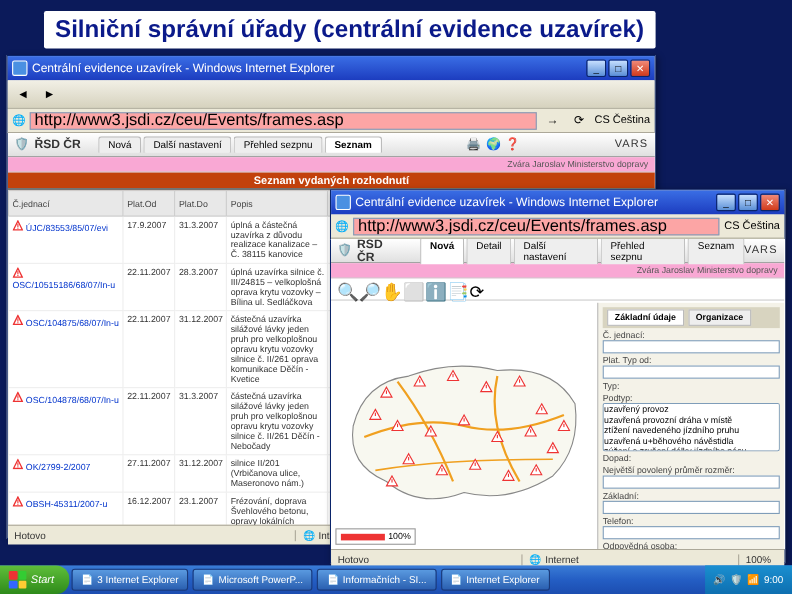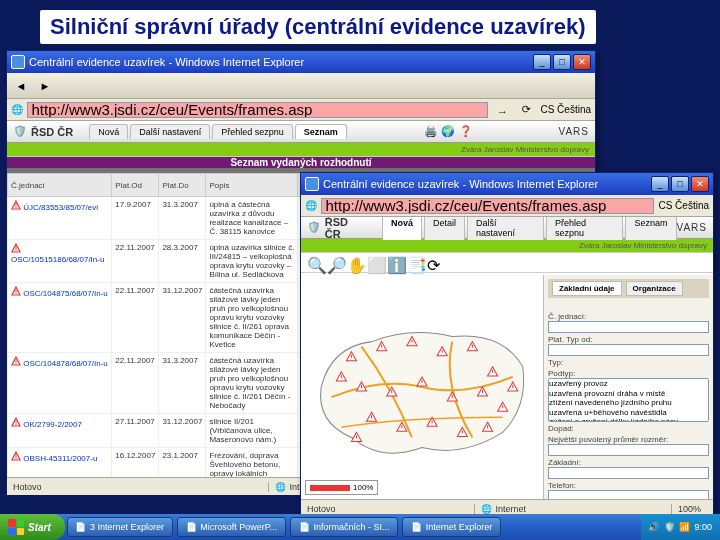--- a/index.html
+++ b/index.html
@@ -16,49 +16,49 @@
 .addr{height:22px;background:#ece9d8;border-bottom:1px solid #aca899;display:flex;align-items:center;padding:0 4px;font-size:10px;gap:4px}
 .addr input{flex:1;height:16px;font-size:15px;border:1px solid #7f9db9;padding:0 3px;background:#fca5a5}
 .content{background:#fff;overflow:auto}
 .apphdr{height:22px;background:linear-gradient(#fff,#e0e0e0);border-bottom:1px solid #999;display:flex;align-items:center;padding:0 6px;font-size:11px}
 .apphdr .logo{width:14px;height:14px;margin-right:4px}
 .apphdr .brand{font-weight:bold;color:#333}
 .apphdr .tabs{display:flex;margin-left:16px;font-size:9px;gap:2px}
 .apphdr .tab{padding:2px 8px;background:#eee;border:1px solid #bbb;border-bottom:none;border-radius:3px 3px 0 0;cursor:pointer}
 .apphdr .tab.active{background:#fff;font-weight:bold}
 .apphdr .vars{margin-left:auto;font-size:10px;font-weight:normal;letter-spacing:1px;color:#333}
-.subhdr{height:14px;background:#84cc16;border-bottom:1px solid #ccc;font-size:8px;display:flex;align-items:center;justify-content:flex-end;padding:0 6px;color:#555}
-.bluebar{height:16px;background:#701a75;color:#fff;font-size:10px;font-weight:bold;display:flex;align-items:center;justify-content:center;border-bottom:5px solid #737373}
+.subhdr{height:14px;background:#f9a8d4;border-bottom:1px solid #ccc;font-size:8px;display:flex;align-items:center;justify-content:flex-end;padding:0 6px;color:#555}
+.bluebar{height:16px;background:#c2410c;color:#fff;font-size:10px;font-weight:bold;display:flex;align-items:center;justify-content:center;border-bottom:2px solid #737373}
 .grid{font-size:8px;width:100%;border-collapse:collapse}
 .grid th{background:#e8e8e8;border:1px solid #ccc;padding:2px 3px;font-weight:normal;color:#444;text-align:left;font-size:8px}
 .grid td{border:1px solid #eee;padding:3px 3px;vertical-align:top;color:#333}
 .warnico{display:inline-block;width:10px;height:10px}
 .warnico svg{width:10px;height:10px}
 .dot{display:inline-block;width:8px;height:8px;border-radius:50%}
 .dot.green{background:#2ecc40}
 .dot.yellow{background:#ffdc00}
 .statusbar{height:18px;background:#ece9d8;border-top:1px solid #aca899;display:flex;align-items:center;font-size:9px;padding:0 6px;color:#333}
 .statusbar .seg{border-left:1px solid #aca899;padding:0 6px;margin-left:auto;display:flex;align-items:center;gap:3px}
 .taskbar{position:absolute;bottom:0;left:0;right:0;height:26px;background:linear-gradient(#3a7cd6,#245ec4 50%,#1c4db0);display:flex;align-items:center;font-size:10px;color:#fff}
-.startbtn{height:26px;padding:0 14px 0 8px;background:linear-gradient(#5fbf3a,#2e8a1a);border-radius:0 12px 12px 0;display:flex;align-items:center;gap:4px;font-weight:bold;font-style:italic;cursor:pointer}
+.startbtn{height:26px;padding:0 14px 0 8px;background:linear-gradient(#5fbf3a,#2e8a1a);border-radius:0 12px 12px 0;display:flex;align-items:center;gap:4px;font-weight:normal;font-style:italic;cursor:pointer}
 .startbtn .winlogo{width:16px;height:16px;display:grid;grid-template-columns:1fr 1fr;grid-template-rows:1fr 1fr;gap:1px}
 .startbtn .winlogo span{background:#fff;border-radius:1px}
 .startbtn .winlogo span:nth-child(1){background:#e33}
 .startbtn .winlogo span:nth-child(2){background:#3c3}
 .startbtn .winlogo span:nth-child(3){background:#36f}
 .startbtn .winlogo span:nth-child(4){background:#fc3}
 .taskbtn{height:20px;margin:0 2px;padding:0 8px;background:linear-gradient(#5a9ae0,#2a5fb0);border:1px solid #1a3a7a;border-radius:3px;display:flex;align-items:center;gap:3px;cursor:pointer;font-size:9px;max-width:140px;overflow:hidden;white-space:nowrap}
 .tray{margin-left:auto;height:26px;background:linear-gradient(#1a8fd0,#0e6fb0);padding:0 8px;display:flex;align-items:center;gap:4px;font-size:9px}
 
 .map{position:relative;width:100%;height:260px;background:#fff}
 .map svg{width:100%;height:100%}
 .maplegend{position:absolute;bottom:4px;left:4px;background:#fff;border:1px solid #999;padding:2px 4px;font-size:8px;display:flex;align-items:center;gap:3px}
 .maplegend .bar{width:40px;height:6px;background:#e33}
 .sidepanel{position:absolute;right:0;top:0;bottom:0;width:170px;background:#f4f2e8;border-left:1px solid #bbb;font-size:8px;padding:4px;overflow:hidden}
-.sidepanel .phdr{background:#d8d4c0;padding:2px 4px;font-weight:bold;font-size:8px;margin-bottom:14px;display:flex;align-items:center;gap:2px}
+.sidepanel .phdr{background:#d8d4c0;padding:2px 4px;font-weight:bold;font-size:8px;margin-bottom:2px;display:flex;align-items:center;gap:2px}
 .sidepanel .ptab{display:inline-block;padding:2px 6px;background:#eee;border:1px solid #bbb;font-size:8px;margin-right:2px;cursor:pointer}
 .sidepanel .ptab.active{background:#fff;font-weight:bold}
 .sidepanel label{display:block;color:#444;margin-top:2px}
 .sidepanel input,.sidepanel select,.sidepanel textarea{width:100%;font-size:8px;border:1px solid #7f9db9;height:12px}
 .sidepanel select.multi{height:44px}
 .iconrow{height:20px;background:#fff;border-bottom:1px solid #ccc;display:flex;align-items:center;padding:0 6px;gap:6px}
 .iconrow .ico{width:14px;height:14px;cursor:pointer}
 .link{color:#0033cc;cursor:pointer}
 </style>
 </head>

